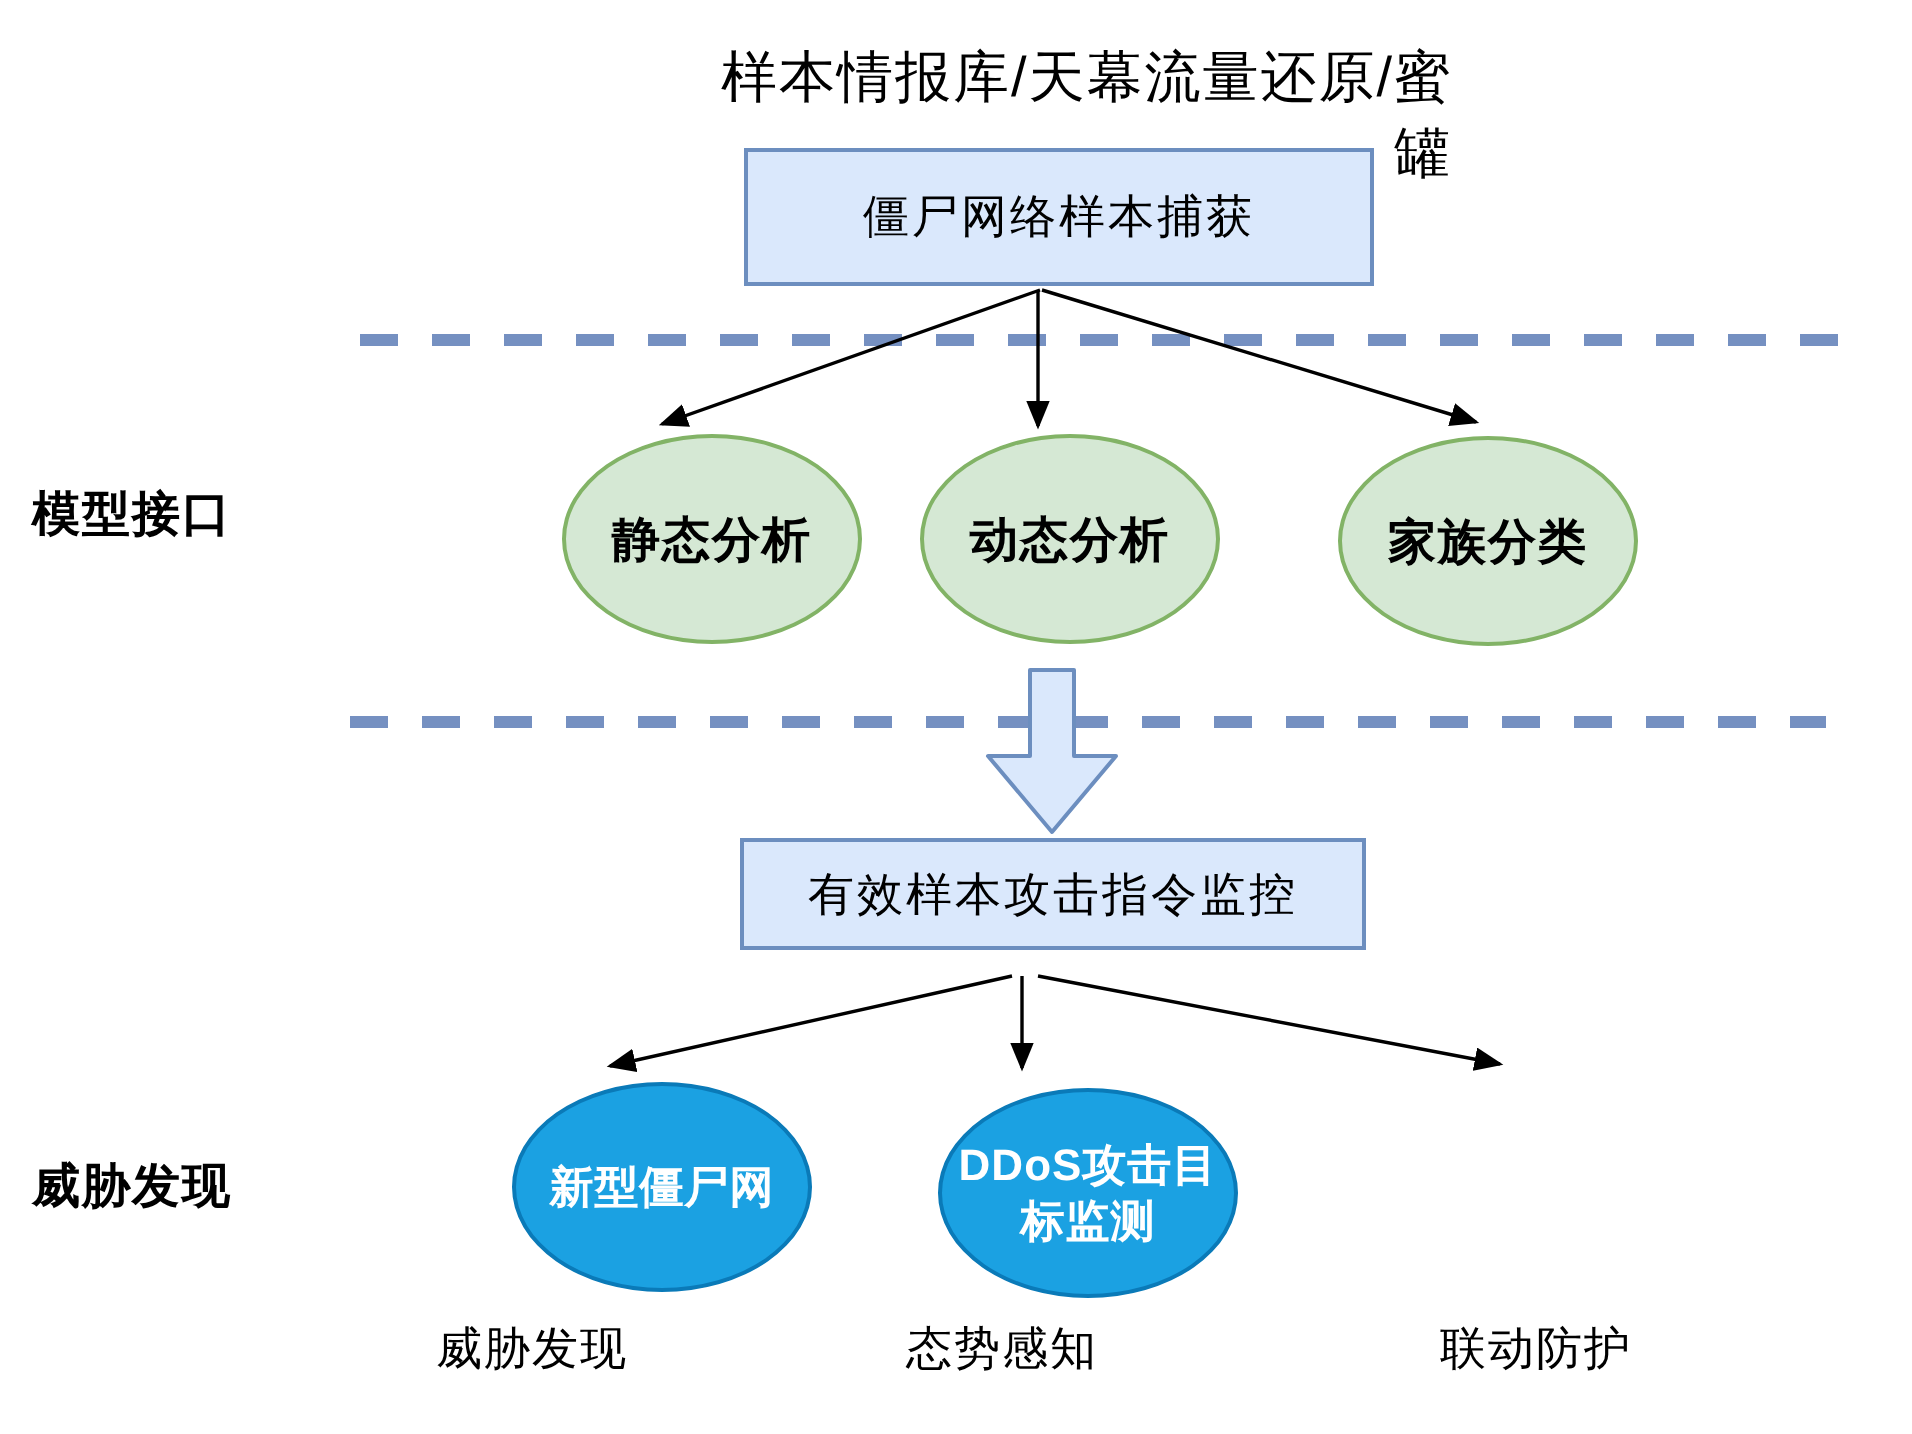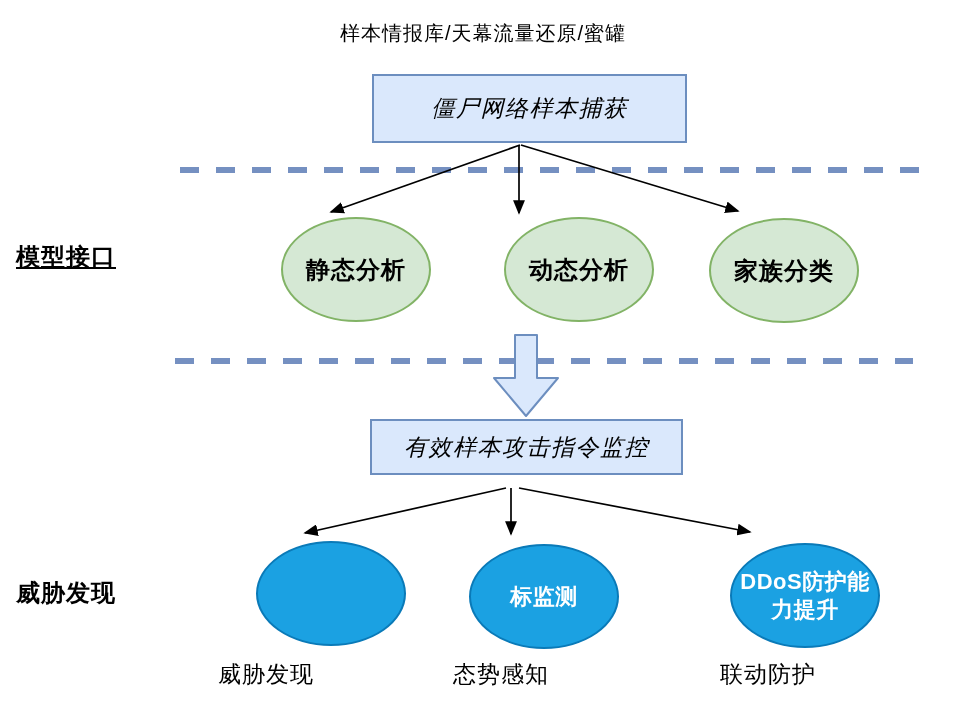--- a/index.html
+++ b/index.html
@@ -24,36 +24,35 @@
     width: 956px;
     height: 717px;
     background: #ffffff;
     overflow: hidden;
   }
   .title {
     position: absolute;
     left: 340px;
     top: 20px;
     width: 386px;
-    text-align: left;
-    font-size: 20px;
+    text-align: right;
+    font-size: 28px;
     letter-spacing: 1px;
     z-index: 2;
   }
   .proc-box {
     position: absolute;
     background: var(--box-fill);
     border: 2px solid var(--box-border);
     display: flex;
     align-items: center;
     justify-content: center;
     font-size: 23px;
     letter-spacing: 1.5px;
     z-index: 2;
-    font-style: italic;
   }
   .box-top   { left: 372px; top: 74px;  width: 315px; height: 69px; }
   .box-mid   { left: 370px; top: 419px; width: 313px; height: 56px; }
   .dash-line {
     position: absolute;
     height: 6px;
     background: repeating-linear-gradient(
       to right,
       var(--dash-color) 0px, var(--dash-color) 19px,
       transparent 19px, transparent 36px
@@ -62,21 +61,21 @@
   }
   .dash-1 { left: 180px; top: 167px; width: 740px; }
   .dash-2 { left: 175px; top: 358px; width: 738px; }
   .row-label {
     position: absolute;
     font-size: 24px;
     font-weight: bold;
     letter-spacing: 1px;
     z-index: 2;
   }
-  .row-label-1 { left: 16px; top: 241px; text-decoration: underline; }
+  .row-label-1 { left: 16px; top: 241px; }
   .row-label-2 { left: 16px; top: 577px; }
   .ellipse {
     position: absolute;
     width: 150px;
     height: 105px;
     border-radius: 50%;
     display: flex;
     align-items: center;
     justify-content: center;
     text-align: center;
@@ -94,22 +93,22 @@
     background: var(--intel-fill);
     border: 2px solid var(--intel-border);
     color: #ffffff;
     font-size: 22px;
     font-weight: bold;
     line-height: 1.25;
     letter-spacing: 0.5px;
   }
   .ellipse.intel .line { display: block; }
   .model-1 { left: 245px; top: 217px; }
-  .model-2 { left: 468px; top: 217px; }
-  .model-3 { left: 673px; top: 218px; }
+  .model-2 { left: 424px; top: 217px; }
+  .model-3 { left: 633px; top: 218px; }
   .intel-1 { left: 220px; top: 541px; }
   .intel-2 { left: 433px; top: 544px; }
   .intel-3 { left: 694px; top: 543px; }
   .bottom-label {
     position: absolute;
     top: 659px;
     width: 140px;
     text-align: center;
     font-size: 23px;
     letter-spacing: 1px;
@@ -153,31 +152,27 @@
   <div class="ellipse model model-3">
     <span>家族分类</span>
   </div>
 
   <div class="proc-box box-mid">
     <span>有效样本攻击指令监控</span>
   </div>
 
   <div class="ellipse intel intel-1">
     <span>
+      <span class="line">新型僵尸网</span>
     </span>
   </div>
   <div class="ellipse intel intel-2">
     <span>
+      <span class="line">DDoS攻击目</span>
       <span class="line">标监测</span>
-    </span>
-  </div>
-  <div class="ellipse intel intel-3">
-    <span>
-      <span class="line">DDoS防护能</span>
-      <span class="line">力提升</span>
     </span>
   </div>
 
   <div class="bottom-label bottom-1">威胁发现</div>
   <div class="bottom-label bottom-3">联动防护</div>
   <div class="bottom-label bottom-2">态势感知</div>
 
   <svg class="arrow-layer" viewBox="0 0 956 717" xmlns="http://www.w3.org/2000/svg">
     <defs>
       <marker id="ah" markerWidth="9" markerHeight="7" refX="7.5" refY="3.5" orient="auto">

